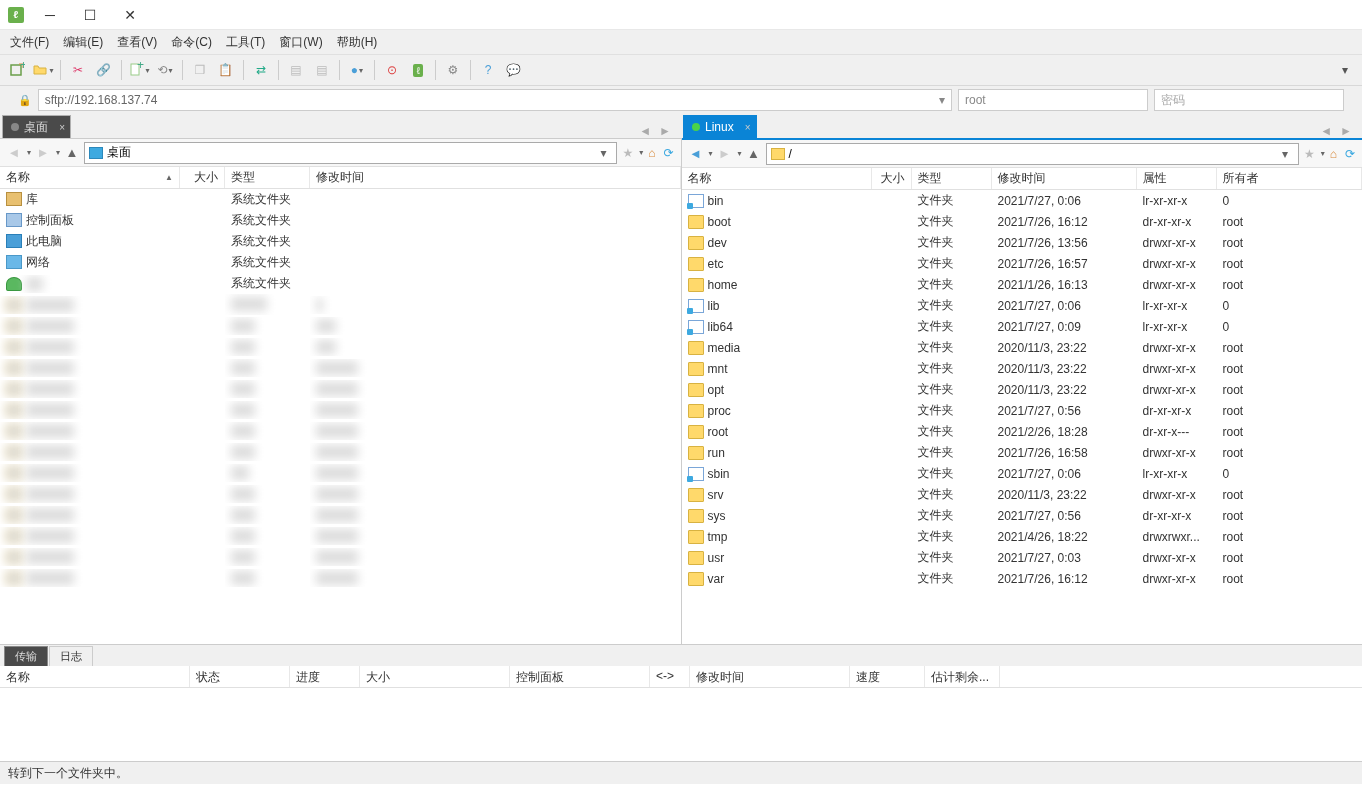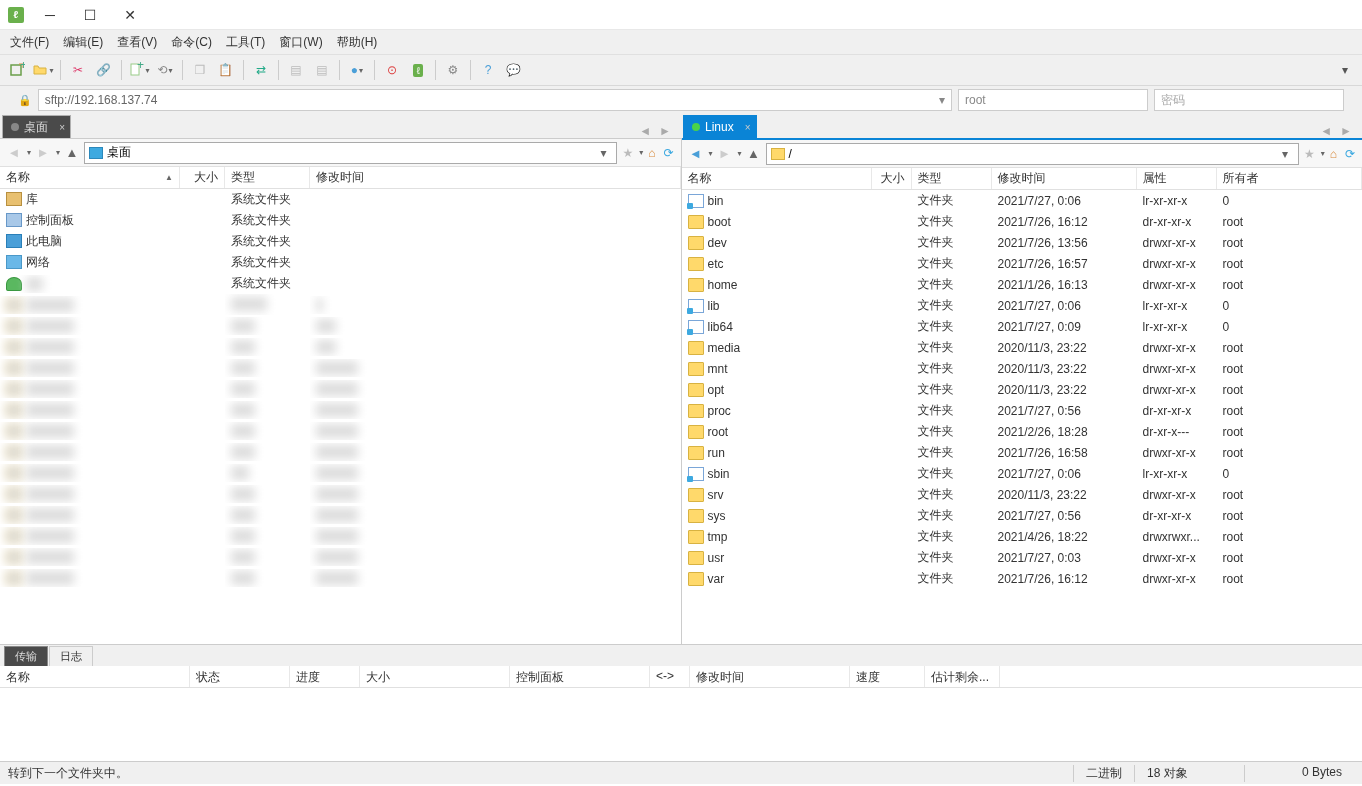--- a/index.html
+++ b/index.html
@@ -520,18 +520,13 @@
   <div class="tcol" style="width:140px">控制面板</div>
   <div class="tcol" style="width:40px">&lt;-&gt;</div>
   <div class="tcol" style="width:160px">修改时间</div>
   <div class="tcol" style="width:75px">速度</div>
   <div class="tcol" style="width:75px">估计剩余...</div>
 </div>
 <div class="transfer-body"></div>
 
 <div class="statusbar">
   <span>转到下一个文件夹中。</span>
-  <div style="display:flex">
-    <span class="seg">二进制</span>
-    <span class="seg" style="width:110px">18 对象</span>
-    <span class="seg" style="width:110px;text-align:right">0 Bytes</span>
-  </div>
 </div>
 
 </body></html>

